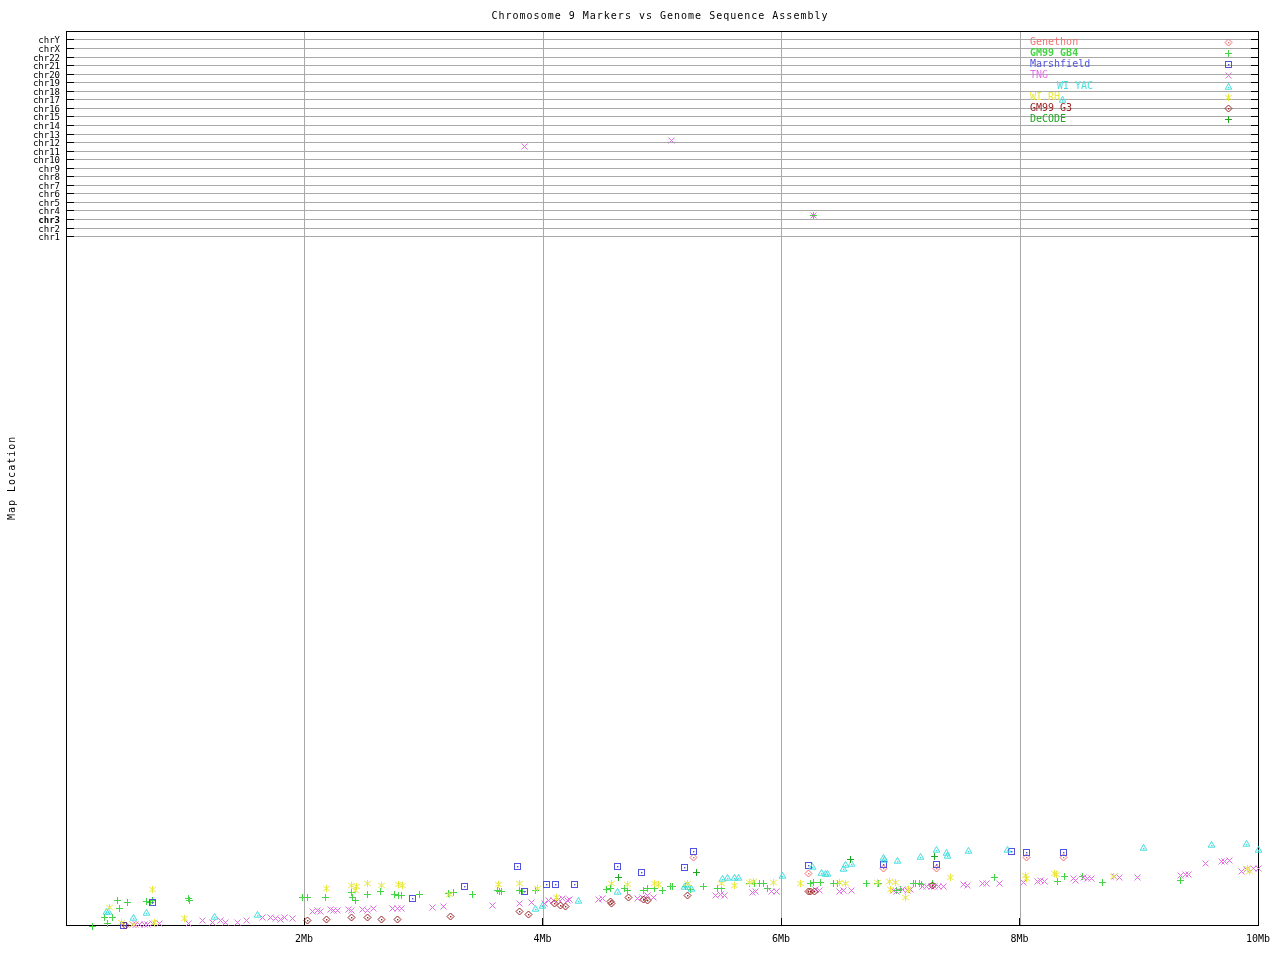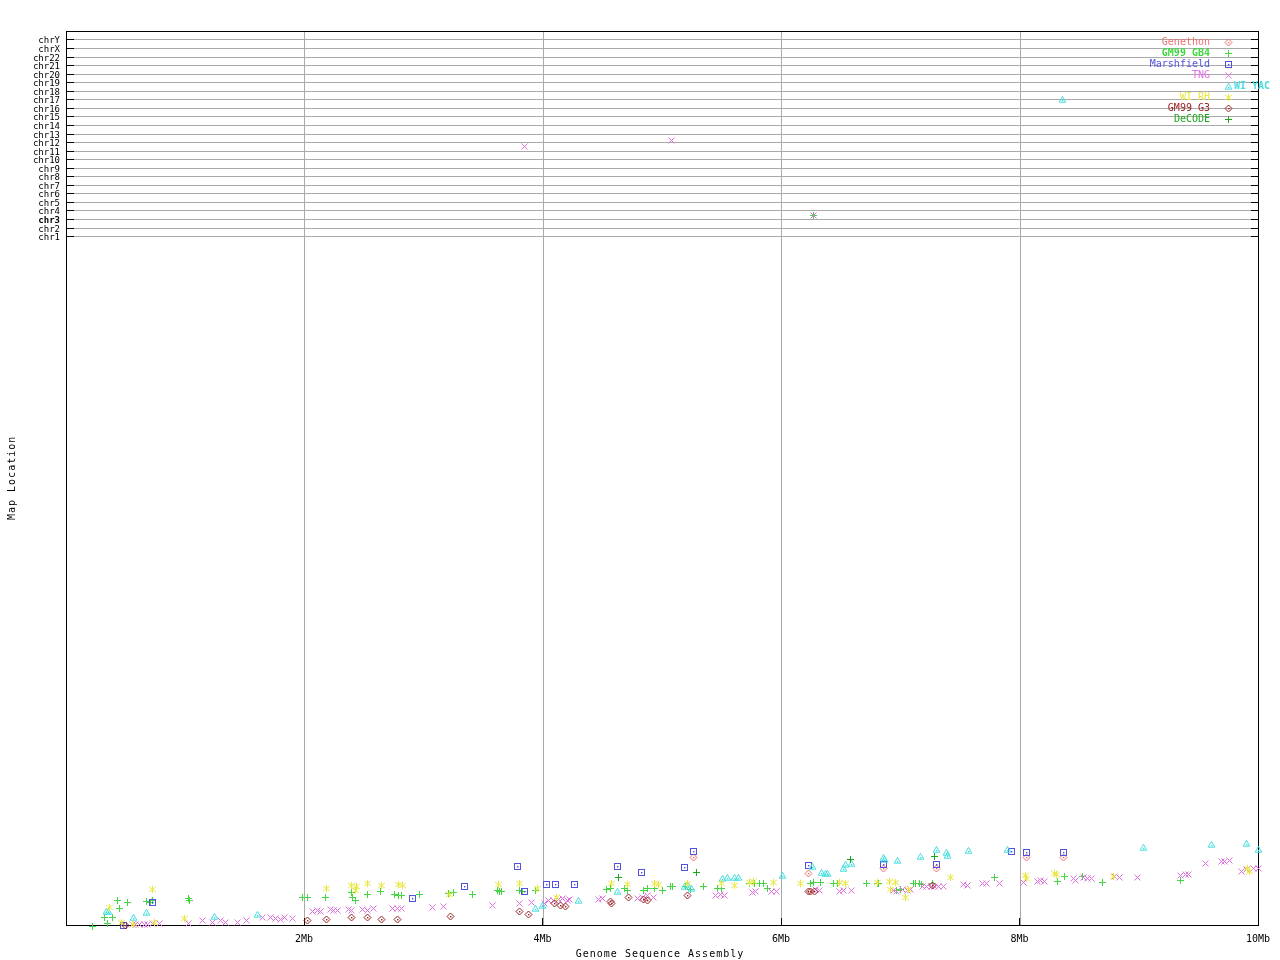--- a/index.html
+++ b/index.html
@@ -8,27 +8,28 @@
   .abs{position:absolute;}
   .title{font-size:10px;letter-spacing:1px;text-align:center;}
   .xlab{font-size:10px;letter-spacing:1px;text-align:center;}
   .ylab{font-size:10px;letter-spacing:1px;transform:rotate(-90deg);transform-origin:left top;white-space:nowrap;}
   .chrlab{font-size:9px;line-height:9px;text-align:right;white-space:nowrap;}
   .ticklab{font-size:10px;text-align:center;}
   .hline{height:1px;background:#a9a9a9;}
   .vline{width:1px;background:#a9a9a9;}
   .tick{background:#000;}
   .pborder{border:1px solid #000;box-sizing:border-box;}
-  .legrow{font-size:10px;line-height:10px;text-align:right;white-space:nowrap;}
+  .legrow{font-size:10px;line-height:10px;text-align:left;white-space:nowrap;}
   svg.mk{position:absolute;overflow:visible;}
 </style>
 </head>
 <body>
 
 <div id="canvas">
+  <div class="abs title" style="left:60px;top:10px;width:1200px;">Chromosome 9 Markers vs Genome Sequence Assembly</div>
   <div class="abs ylab" style="left:6px;top:520px;">Map Location</div>
   <div class="abs" id="plot">
       <div class="abs hline" style="left: 66px; top: 39.45px; width: 1193px;"></div>
       <div class="abs chrlab" style="left: 0px; top: 35.95px; width: 60px;">chrY</div>
       <div class="abs tick" style="left: 66px; top: 39.45px; width: 8px; height: 1px;"></div>
       <div class="abs tick" style="left: 1251px; top: 39.45px; width: 8px; height: 1px;"></div>
       <div class="abs hline" style="left: 66px; top: 48.4px; width: 1193px;"></div>
       <div class="abs chrlab" style="left: 0px; top: 44.9px; width: 60px;">chrX</div>
       <div class="abs tick" style="left: 66px; top: 48.4px; width: 8px; height: 1px;"></div>
       <div class="abs tick" style="left: 1251px; top: 48.4px; width: 8px; height: 1px;"></div>
@@ -1189,33 +1190,32 @@
       </svg>
       <div class="abs legrow" style="left: 1030px; top: 59px; width: 180px; color: rgb(82, 82, 224);">Marshfield</div>
       <svg class="mk" width="9" height="9" viewBox="0 0 9 9" stroke="#5252e0" fill="none" stroke-width="1" style="left: 1224px; top: 59.5px;">
         <rect x="1.5" y="1.5" width="6" height="6"></rect>
         <rect x="4" y="4" width="1.4" height="1.4" fill="#5252e0" stroke="none"></rect>
       </svg>
       <div class="abs legrow" style="left: 1030px; top: 70px; width: 180px; color: rgb(228, 111, 228);">TNG</div>
       <svg class="mk" width="9" height="9" viewBox="0 0 9 9" stroke="#e46fe4" fill="none" stroke-width="1" style="left: 1224px; top: 70.5px;">
         <path d="M1.5 1.5L7.5 7.5M7.5 1.5L1.5 7.5"></path>
       </svg>
-      <div class="abs legrow" style="left: 1090px; top: 81px; width: 180px; color: rgb(69, 222, 222); font-weight: bold;">WI YAC</div>
+      <div class="abs legrow" style="left: 1057px; top: 81px; width: 180px; color: rgb(69, 222, 222);">WI YAC</div>
       <svg class="mk" width="9" height="9" viewBox="0 0 9 9" stroke="#45dede" fill="none" stroke-width="1" style="left: 1224px; top: 81.5px;">
         <path d="M4.5 1.4L7.8 7.2H1.2Z"></path>
         <rect x="4" y="4.9" width="1.4" height="1.4" fill="#45dede" stroke="none"></rect>
       </svg>
       <div class="abs legrow" style="left: 1030px; top: 92px; width: 180px; color: rgb(232, 232, 60);">WI RH</div>
       <svg class="mk" width="9" height="9" viewBox="0 0 9 9" stroke="#e8e83c" fill="none" stroke-width="1" style="left: 1224px; top: 92.5px;">
         <path d="M4.5 0.8V8.2M1.2 2.1L7.8 6.9M7.8 2.1L1.2 6.9"></path>
       </svg>
       <div class="abs legrow" style="left: 1030px; top: 103px; width: 180px; color: rgb(156, 33, 33);">GM99 G3</div>
       <svg class="mk" width="9" height="9" viewBox="0 0 9 9" stroke="#9c2121" fill="none" stroke-width="1" style="left: 1224px; top: 103.5px;">
         <path d="M4.5 1L8 4.5L4.5 8L1 4.5Z"></path>
         <rect x="4" y="4" width="1.4" height="1.4" fill="#9c2121" stroke="none"></rect>
       </svg>
       <div class="abs legrow" style="left: 1030px; top: 114px; width: 180px; color: rgb(31, 165, 31);">DeCODE</div>
       <svg class="mk" width="9" height="9" viewBox="0 0 9 9" stroke="#1fa51f" fill="none" stroke-width="1" style="left: 1224px; top: 114.5px;">
         <path d="M4.5 1V8M1 4.5H8"></path>
       </svg>
     </div>
-  <div class="abs xlab" style="left:60px;top:948px;width:1200px;">Genome Sequence Assembly</div>
 </div>
 
 </body></html>

